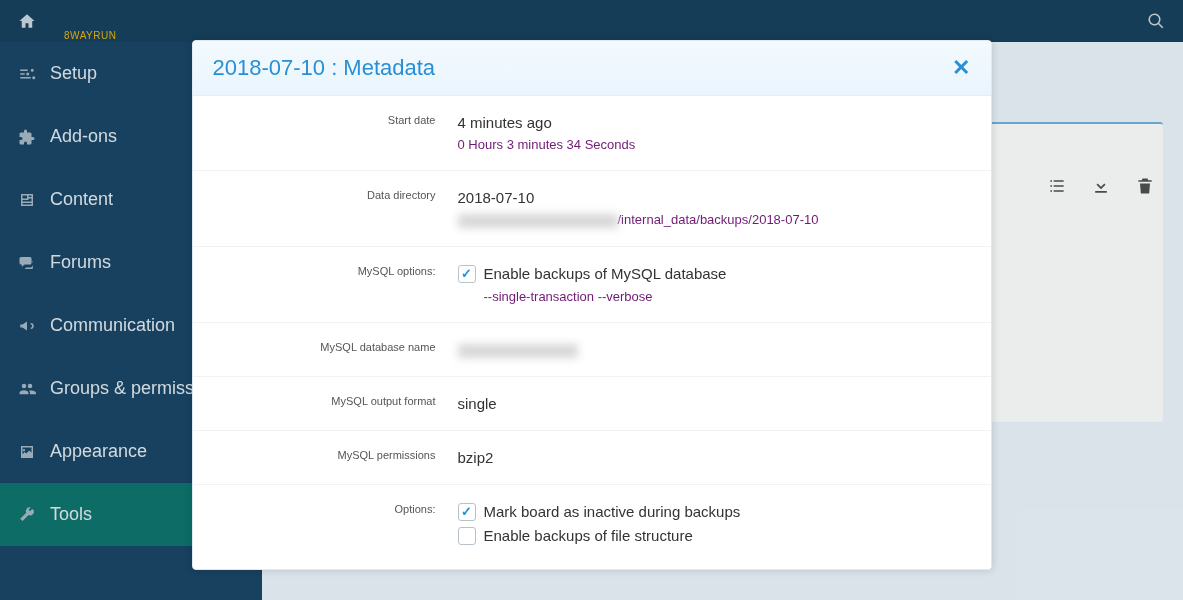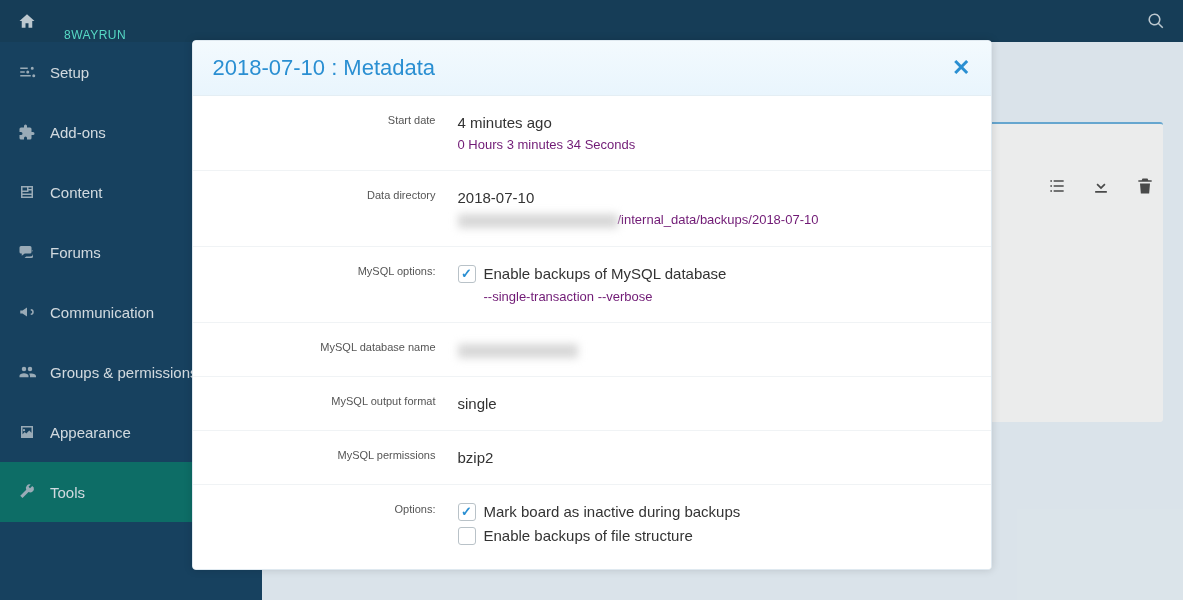--- a/index.html
+++ b/index.html
@@ -1,25 +1,25 @@
 <!DOCTYPE html>
 <html><head>
 <meta charset="utf-8">
 <style>
 * { box-sizing: border-box; margin: 0; padding: 0; }
 body { font-family: 'Segoe UI', Arial, sans-serif; font-size: 14px; background: #edf6fd; overflow: hidden; width: 1183px; height: 600px; position: relative; }
 
 .topbar { background: #18425e; height: 42px; display: flex; align-items: center; padding: 0 18px; color: #cdd8e0; }
 .topbar .home { font-size: 18px; margin-right: 28px; }
-.topbar .brand { color: #5eead4; font-size: 12px; letter-spacing: 0.5px; margin-top: 28px; }
+.topbar .brand { color: #eab308; font-size: 10px; letter-spacing: 0.5px; margin-top: 28px; }
 .topbar .spacer { flex: 1; }
 .topbar .search { font-size: 18px; }
 
 .sidebar { position: absolute; left: 0; top: 42px; bottom: 0; width: 262px; background: #1a4666; color: #e3ebf1; overflow-y: auto; }
-.sidebar .item { display: flex; align-items: center; padding: 21px 18px; font-size: 15px; color: #e3ebf1; cursor: pointer; }
+.sidebar .item { display: flex; align-items: center; padding: 21px 18px; font-size: 18px; color: #e3ebf1; cursor: pointer; }
 .sidebar .item .icon { width: 20px; text-align: center; margin-right: 12px; font-size: 16px; color: #a8b9c6; }
 .sidebar .item .chev { margin-left: auto; font-size: 11px; color: #a8b9c6; }
 .sidebar .item.tools { background: #0f766e; }
 
 .content { position: absolute; left: 262px; right: 0; top: 42px; bottom: 0; background: #edf6fd; }
 .content-inner { margin: 80px 20px 20px 20px; background: #fff; border-radius: 3px; border-top: 2px solid #6fb3e0; height: 300px; }
 .toolbar-icons { position: absolute; right: 28px; top: 134px; display: flex; gap: 24px; font-size: 18px; color: #505050; }
 
 .overlay { position: absolute; inset: 0; background: rgba(6,12,16,0.08); display: flex; align-items: flex-start; justify-content: center; }
 .modal { margin-top: 40px; width: 800px; background: #fff; border-radius: 4px; box-shadow: 0 0 8px rgba(0,0,0,0.15); border: 1px solid #dfe9f0; overflow: hidden; }

